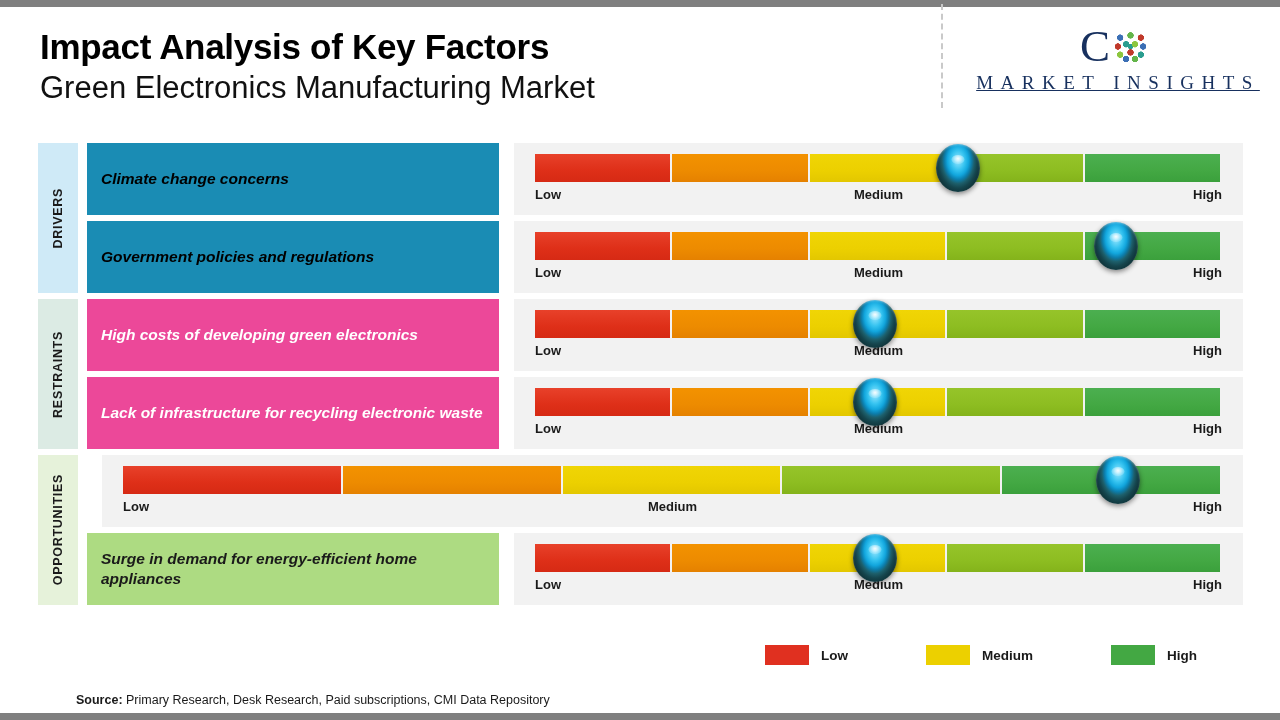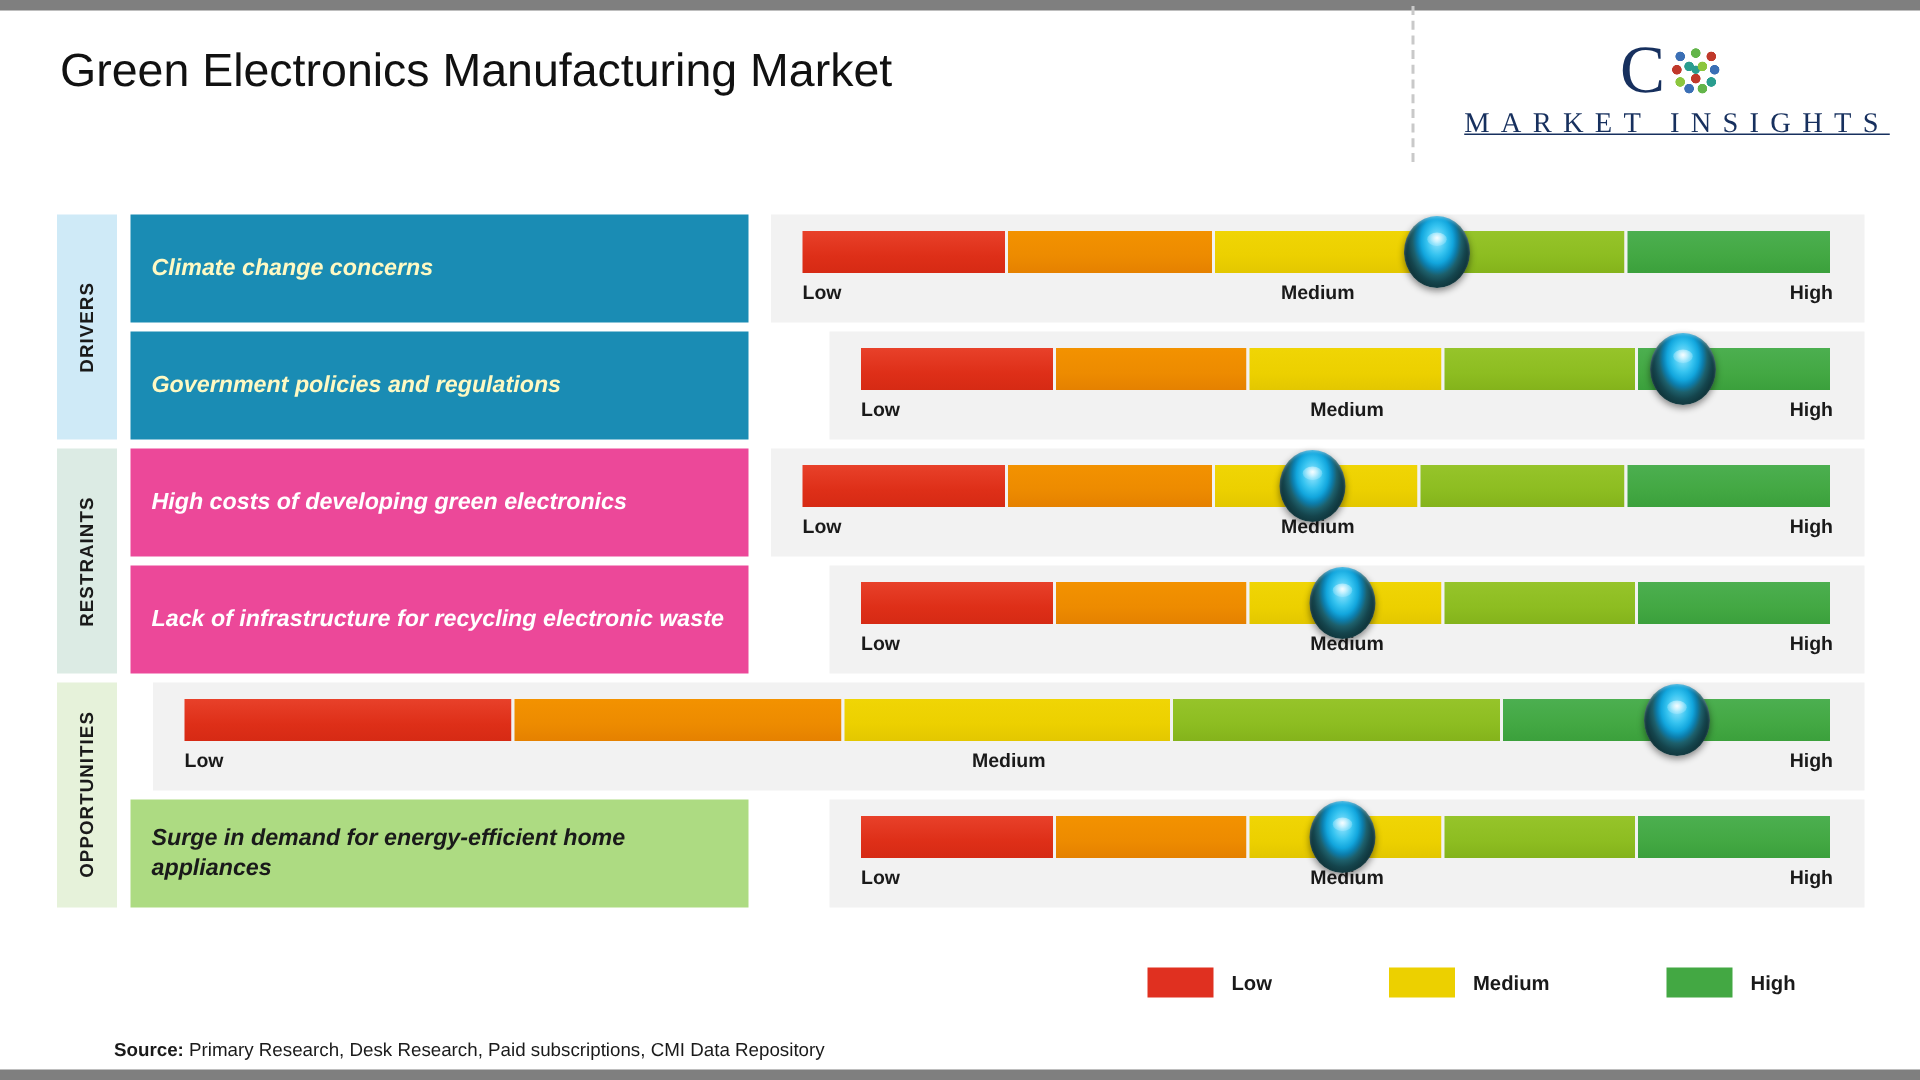--- a/index.html
+++ b/index.html
@@ -151,36 +151,36 @@
   .cat-restraints    { background: #dcebe4; }
   .cat-opportunities { background: #e6f2da; }
 
   .rows { flex: 1 1 auto; }
 
   .row {
     display: flex;
     align-items: stretch;
     margin-bottom: 6px;
   }
-  .row:last-child { margin-bottom: 0; gap: 39px; }
+  .row:last-child { margin-bottom: 0; }
 
   .factor {
     width: 412px;
     flex: 0 0 412px;
     display: flex;
     align-items: center;
     padding: 0 14px;
     box-sizing: border-box;
     font-size: 15.5px;
     font-weight: bold;
     font-style: italic;
     line-height: 1.3;
     min-height: 72px;
   }
-  .factor-driver     { background: #1a8cb4; color: #fef9c3; }
+  .factor-driver     { background: #1a8cb4; color: #000000; }
   .factor-restraint  { background: #ec4899; color: #ffffff; }
   .factor-opportunity{ background: #addb82; color: #1a1a1a; }
 
   .gauge-cell {
     flex: 1 1 auto;
     margin-left: 15px;
     background: #f2f2f2;
     position: relative;
     padding: 11px 21px 0 21px;
     box-sizing: border-box;
@@ -269,20 +269,21 @@
   }
   .source b { font-weight: bold; margin-left: 36px; }
 </style>
 </head>
 <body>
 
 <div class="top-strip"></div>
 <div class="bottom-strip"></div>
 
 <div class="header">
+  <div class="title-main">Impact Analysis of Key Factors</div>
   <div class="title-sub">Green Electronics Manufacturing Market</div>
 </div>
 
 <div class="divider"></div>
 
 <div class="logo">
   <div class="logo-top">
     <span>C</span>
     <span class="logo-globe"></span>
   </div>

